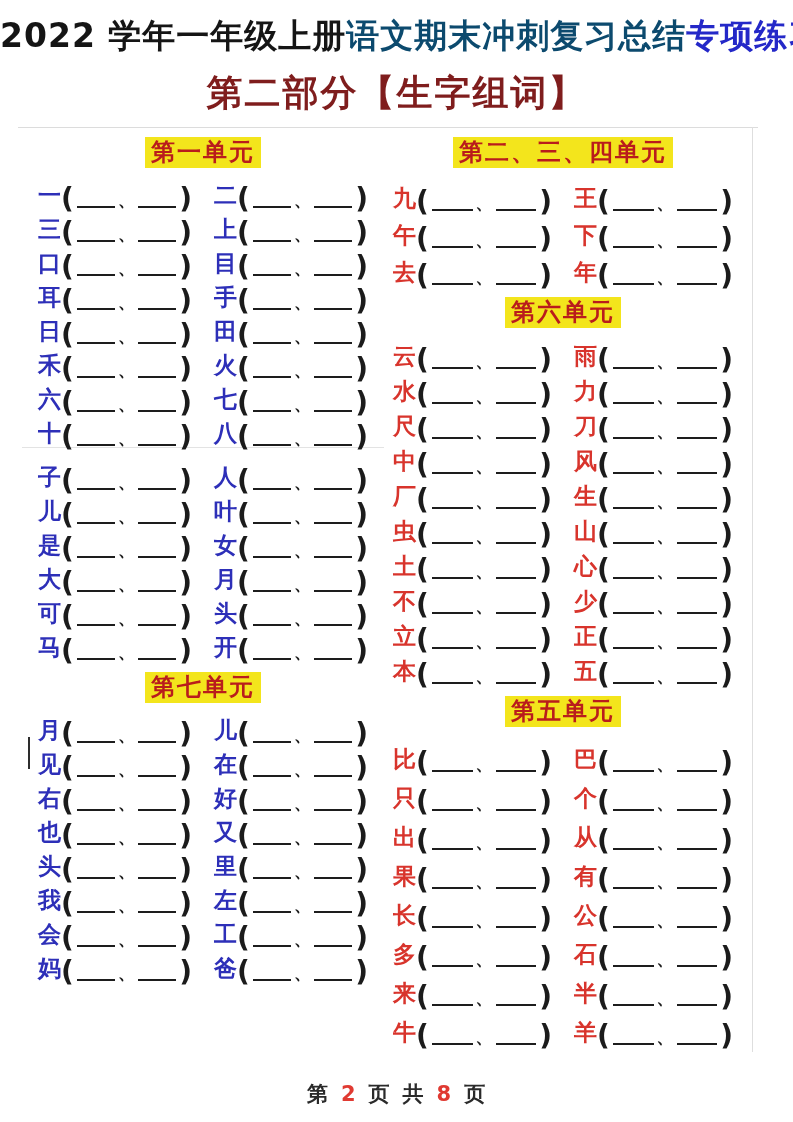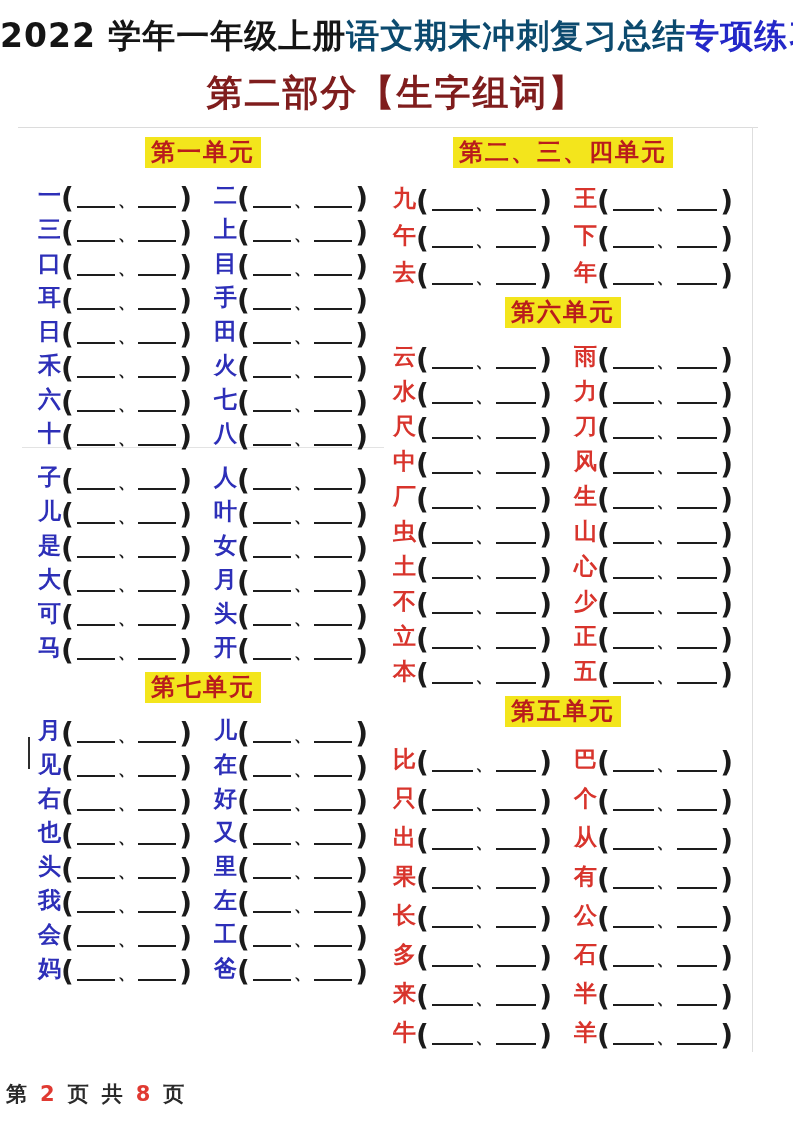--- a/index.html
+++ b/index.html
@@ -95,20 +95,21 @@
     font-weight:bold;
     line-height:1;
     padding-bottom:1px;
     color:#1b1b1b;
   }
   
   .footer{
     position:absolute;
     left:0;right:0;
     bottom:14px;
+    text-align:center;
     font-size:21px;
     font-weight:bold;
     color:#2a2a2a;
     letter-spacing:1px;
   }
   .footer span{margin:0 6px;}
   .footer .num{color:#e03a32;}
 </style>
 </head>
 <body>

